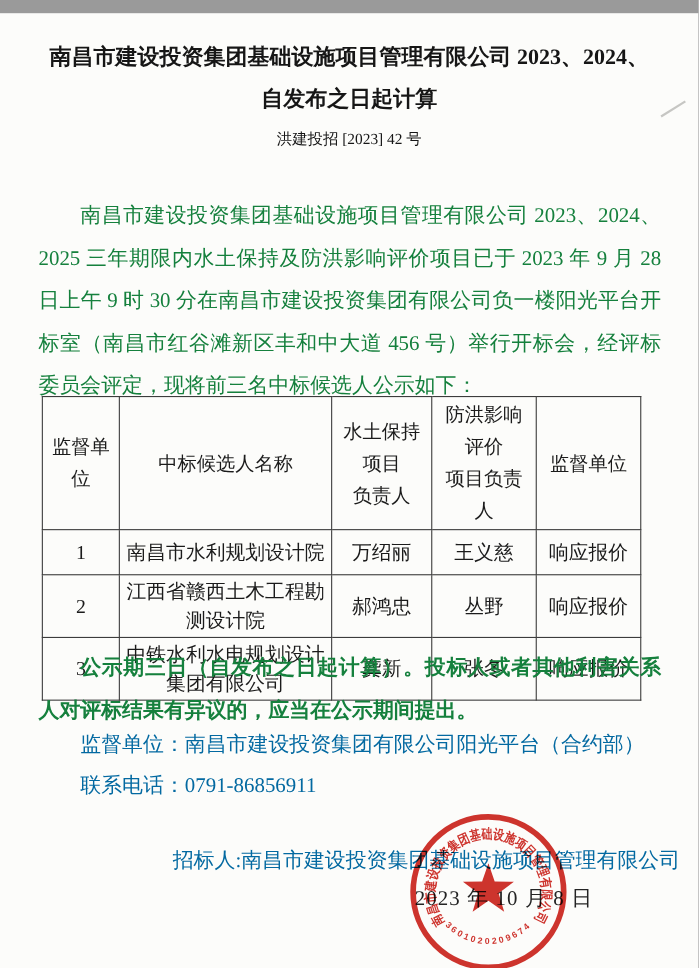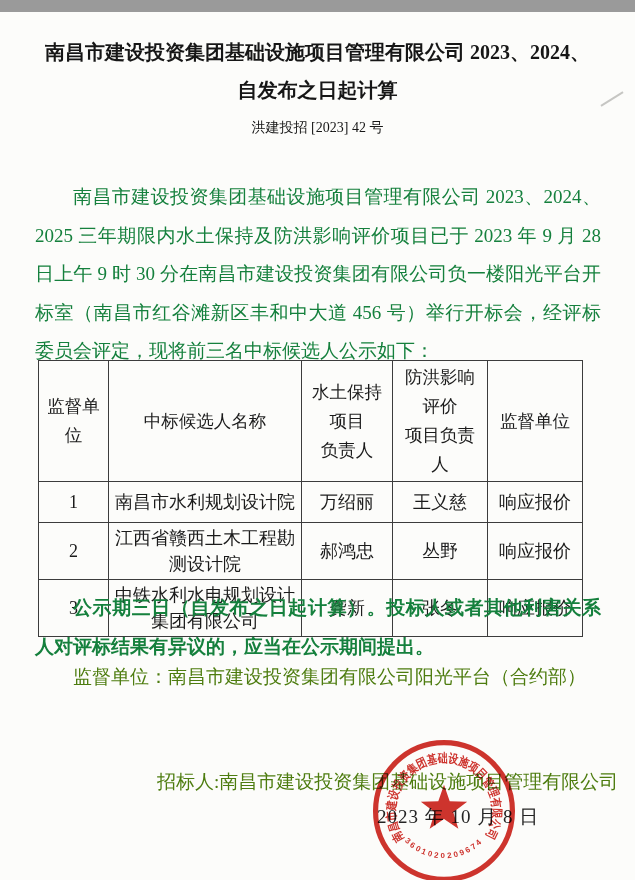--- a/index.html
+++ b/index.html
@@ -16,21 +16,21 @@
     text-align:center; font-weight:bold; font-size:20px; line-height:38px;
   }
   .doc-number { font-weight:normal; font-size:14px; }
   .para {
     position:absolute; left:35px; width:566px;
     font-size:19px; line-height:38.5px;
     text-indent:2em; text-align:justify; color:#15803d;
   }
   .para-main { top:166px; }
   .para-notice { top:577px;font-weight:bold; }
-  .line { position:absolute; font-size:19px; color:#4d7c0f; white-space:nowrap; }
+  .line { position:absolute; font-size:19px; color:#0369a1; white-space:nowrap; }
   .line-supervisor { left:35px; top:652px; text-indent:2em; }
   .line-phone      { left:35px; top:689px; text-indent:2em; }
   .line-bidder     { left:157px; top:757px; }
   .line-date       { left:377px; top:792px; letter-spacing:1px; color:#242424; }
   table.bid {
     position:absolute; top:348px; left:38px; width:544px;
     border-collapse:collapse; table-layout:fixed;
     font-size:18px; color:#1b1b1b;
   }
   table.bid th, table.bid td {
@@ -103,20 +103,21 @@
       <td>龚新</td>
       <td>张冬</td>
       <td>响应报价</td>
     </tr>
   </tbody>
     </table>
 
   <div class="para para-notice">公示期三日（自发布之日起计算）。投标人或者其他利害关系人对评标结果有异议的，应当在公示期间提出。</div>
 
   <div class="line line-supervisor">监督单位：南昌市建设投资集团有限公司阳光平台（合约部）</div>
+  <div class="line line-phone">联系电话：0791-86856911</div>
   <div class="line line-bidder">招标人:南昌市建设投资集团基础设施项目管理有限公司</div>
   <div class="line line-date">2023 年 10 月 8 日</div>
 
   <div class="seal">
     <svg viewBox="0 0 160 160">
       <defs>
         <path id="arcCompany" d="M 37.4,109.8 A 52,52 0 1 1 122.6,109.8" fill="none"></path>
         <path id="arcNumber" d="M 32,105 A 58,58 0 0 0 128,105" fill="none"></path>
       </defs>
       <circle cx="80" cy="80" r="73" fill="none" stroke="#cd241e" stroke-width="5.5"></circle>

